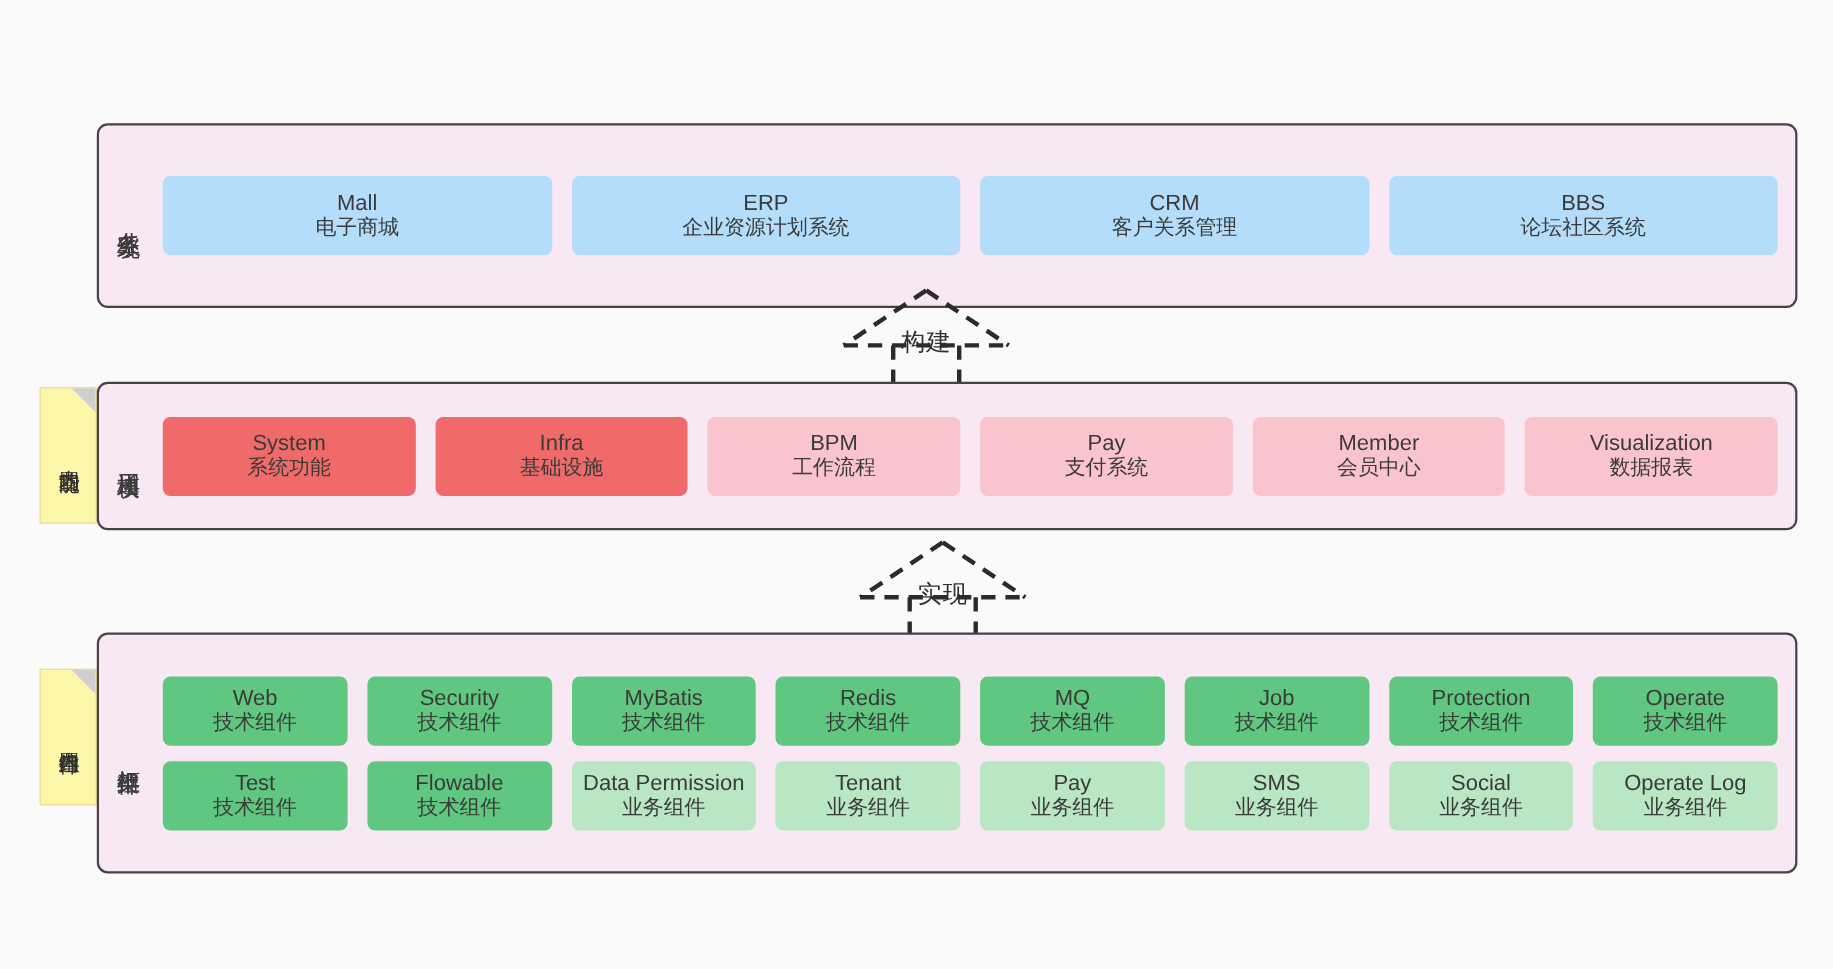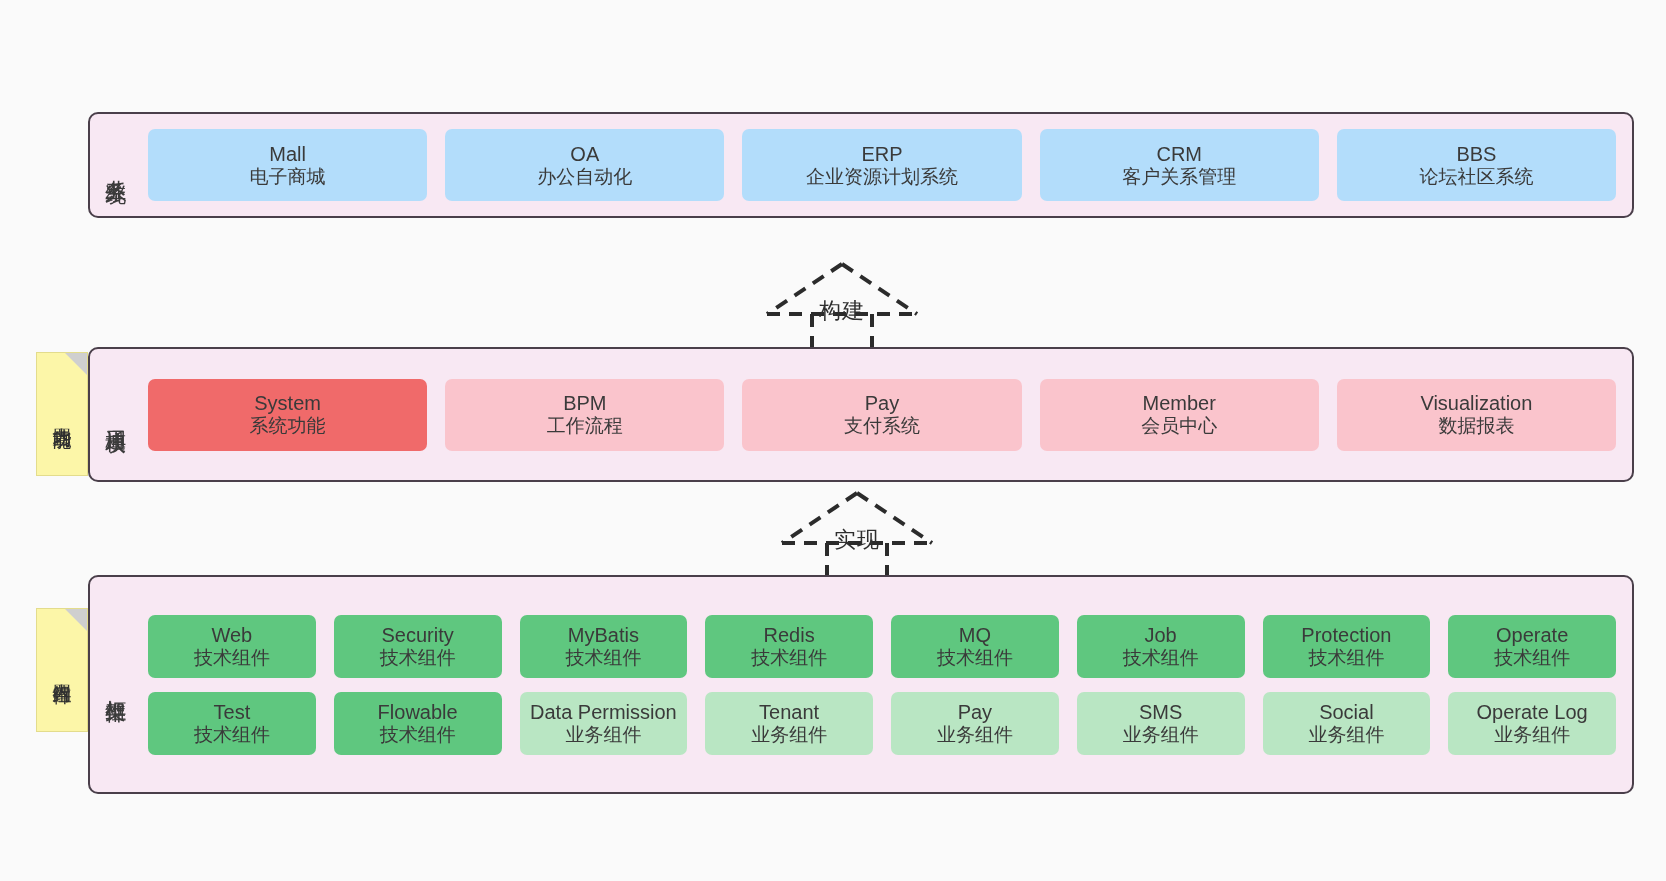--- a/index.html
+++ b/index.html
@@ -82,21 +82,21 @@
   }
 
   
   .c-blue        { background: #b3ddfb; }
   .c-red         { background: #f06a6a; }
   .c-pink        { background: #fac4cc; }
   .c-green-dark  { background: #5fc77f; }
   .c-green-light { background: #b9e6c3; }
 
   
-  #tier-business  { left: 88px;  top: 112px; width: 1546px; height: 106px; }
+  #tier-business  { left: 88px;  top: 112px; width: 1546px; height: 168px; }
   #tier-business .cell { height: 72px; }
 
   #tier-modules   { left: 88px;  top: 347px; width: 1546px; height: 135px; }
   #tier-modules .cell { height: 72px; }
 
   #tier-framework { left: 88px;  top: 575px; width: 1546px; height: 219px; }
   #tier-framework .cell { height: 63px; }
 
   
   .note {
@@ -164,24 +164,20 @@
 
   <div class="tier" id="tier-business">
     <div class="tier-label">业务系统</div>
     <div class="tier-body">
       <div class="row">
         <div class="cell c-blue">
           <span class="t">Mall</span>
           <span class="s">电子商城</span>
         </div>
         <div class="cell c-blue">
-          <span class="t">OA</span>
-          <span class="s">办公自动化</span>
-        </div>
-        <div class="cell c-blue">
           <span class="t">ERP</span>
           <span class="s">企业资源计划系统</span>
         </div>
         <div class="cell c-blue">
           <span class="t">CRM</span>
           <span class="s">客户关系管理</span>
         </div>
         <div class="cell c-blue">
           <span class="t">BBS</span>
           <span class="s">论坛社区系统</span>
@@ -207,20 +203,24 @@
   </div>
 
   <div class="tier" id="tier-modules">
     <div class="tier-label">通用模块</div>
     <div class="tier-body">
       <div class="row">
         <div class="cell c-red">
           <span class="t">System</span>
           <span class="s">系统功能</span>
         </div>
+        <div class="cell c-red">
+          <span class="t">Infra</span>
+          <span class="s">基础设施</span>
+        </div>
         <div class="cell c-pink">
           <span class="t">BPM</span>
           <span class="s">工作流程</span>
         </div>
         <div class="cell c-pink">
           <span class="t">Pay</span>
           <span class="s">支付系统</span>
         </div>
         <div class="cell c-pink">
           <span class="t">Member</span>

